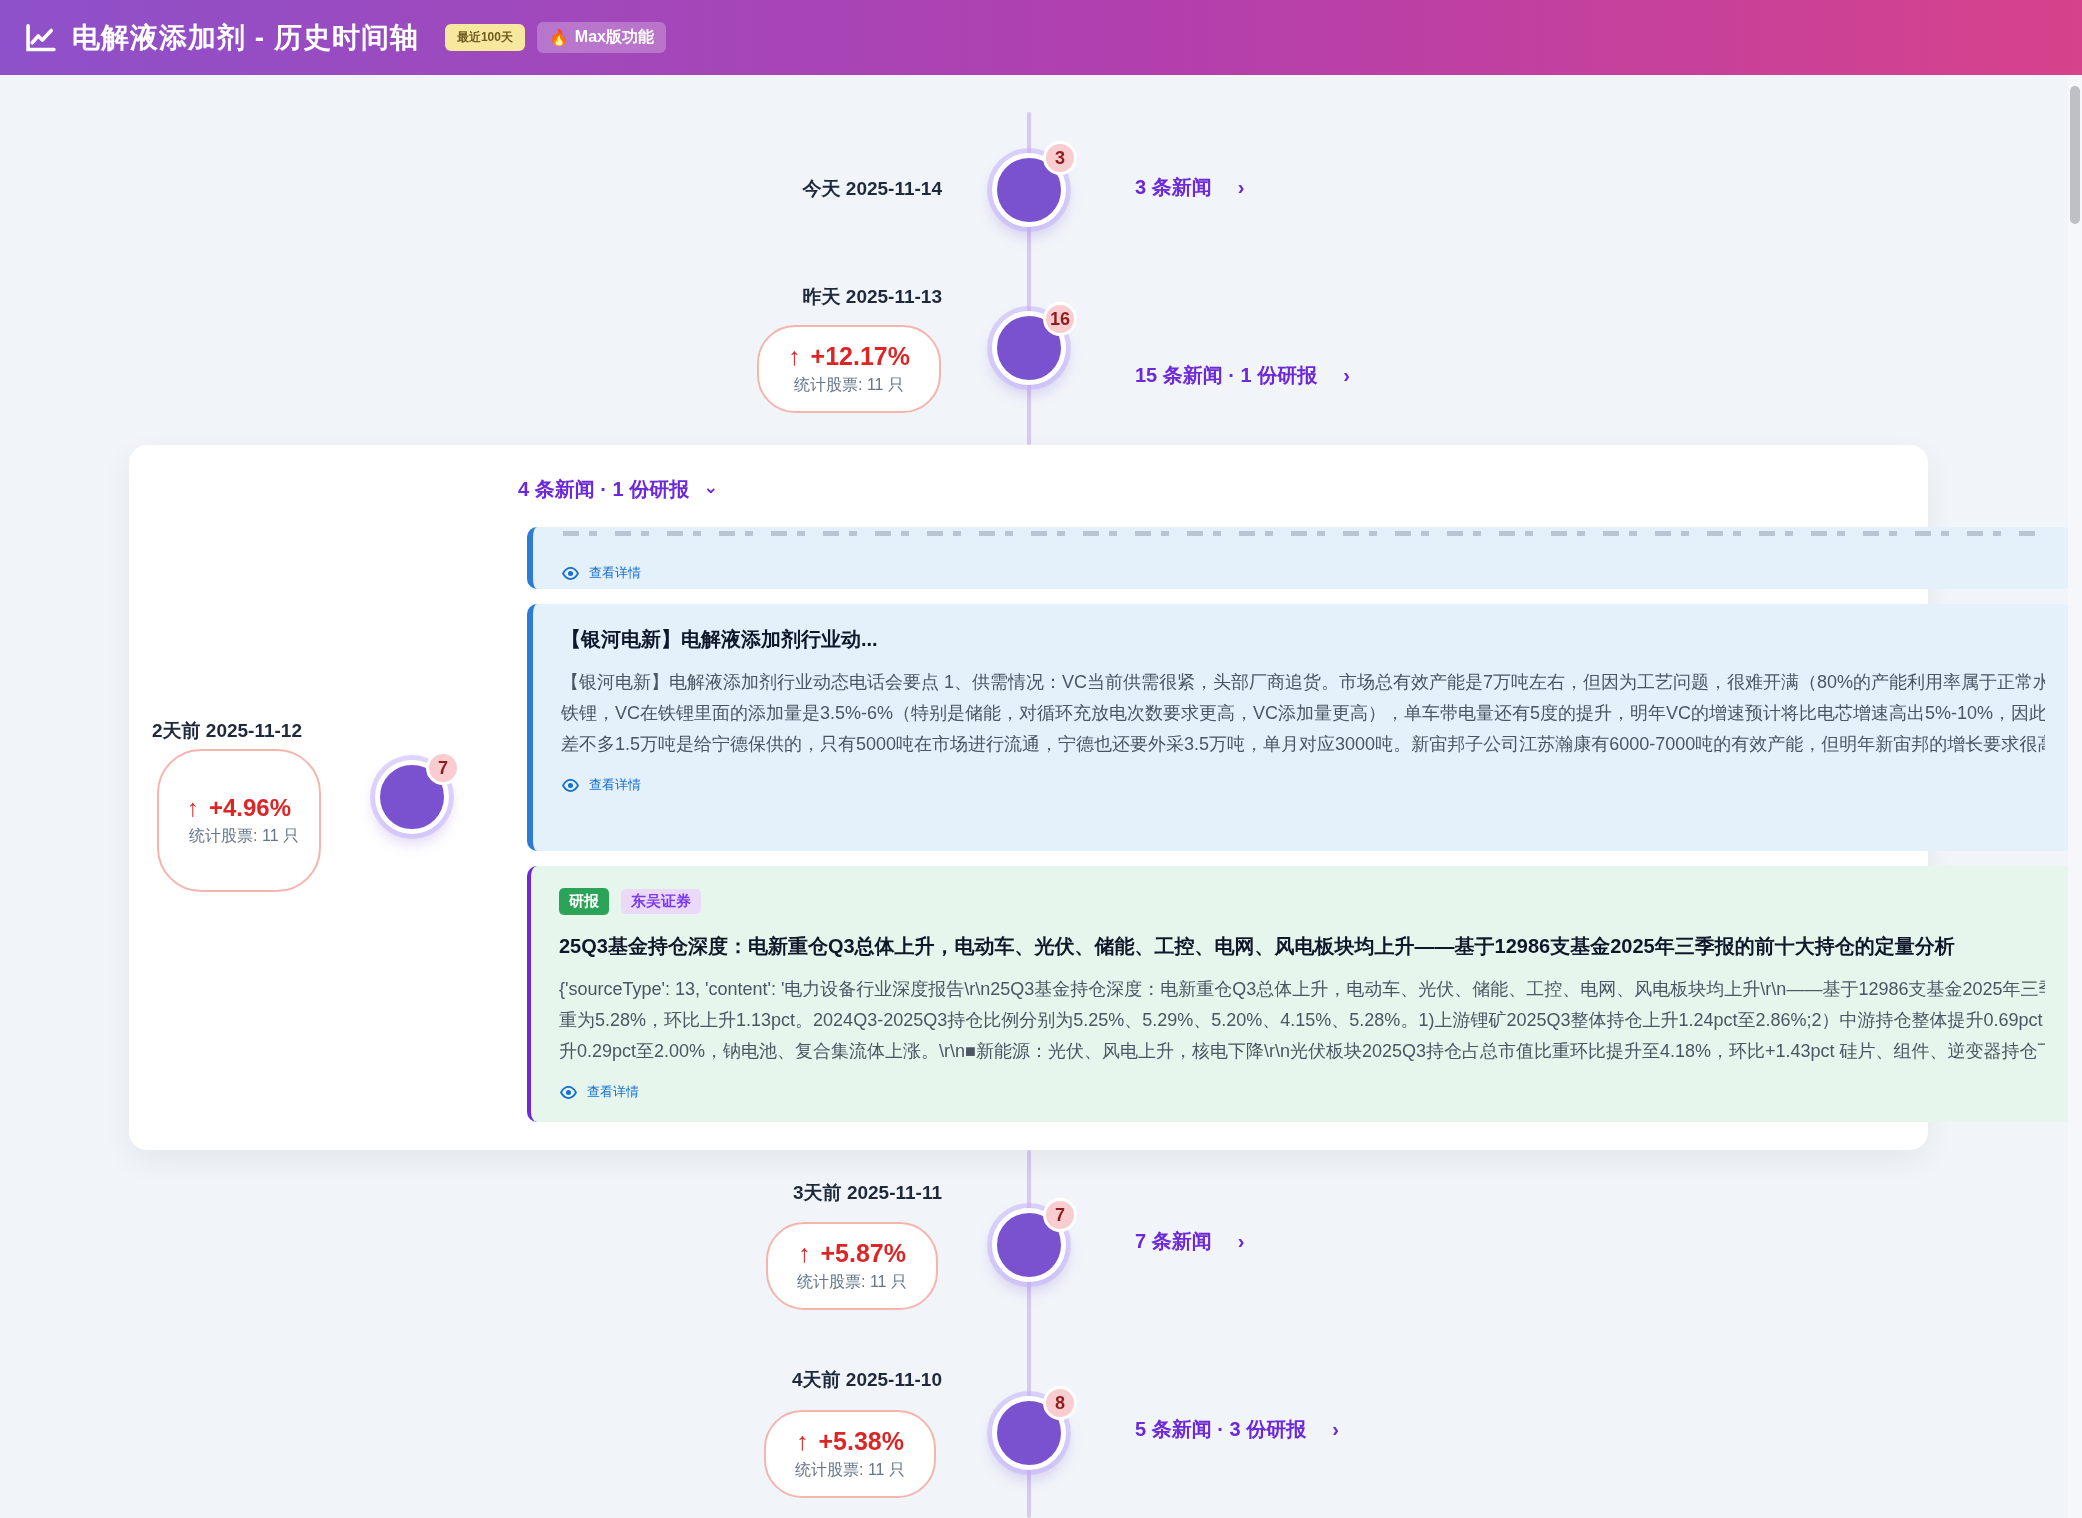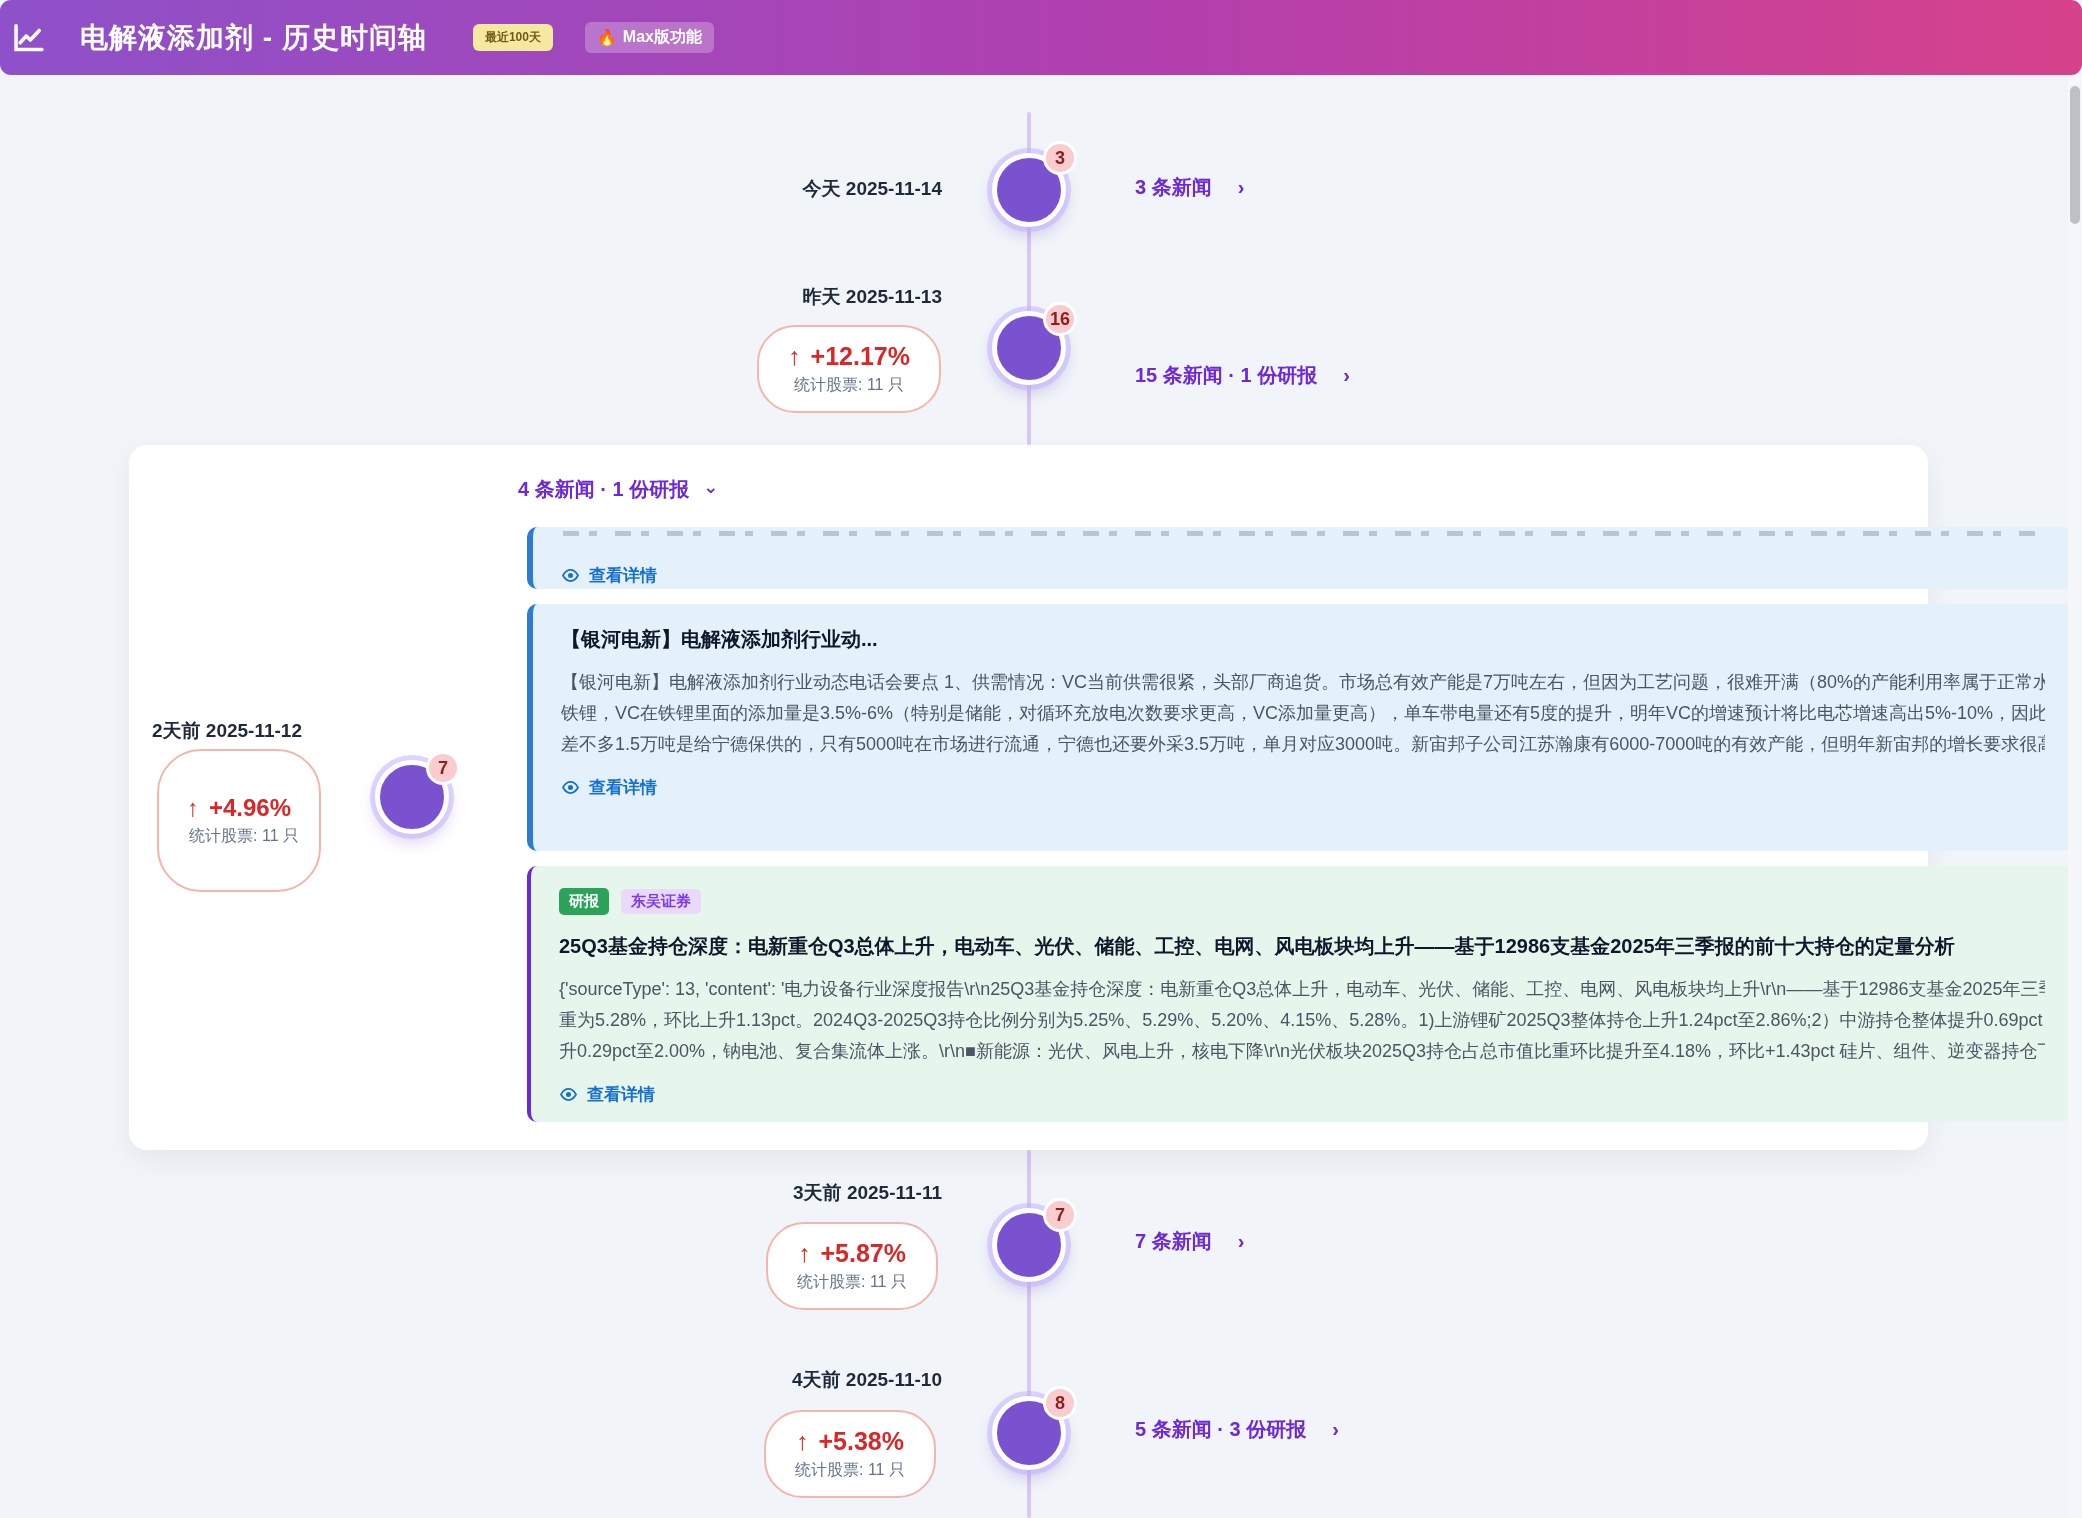--- a/index.html
+++ b/index.html
@@ -5,21 +5,21 @@
   * { margin:0; padding:0; box-sizing:border-box; }
   html,body { width:2082px; height:1518px; overflow:hidden; }
   body {
     font-family:"Liberation Sans","DejaVu Sans",sans-serif;
     background:#f1f5f9; position:relative; color:#1f2937;
   }
   
   .header {
     position:absolute; left:0; top:0; width:2082px; height:75px;
     background:linear-gradient(90deg,#8e51c9 0%,#b23fae 55%,#d6428b 100%);
-    display:flex; align-items:center; padding:0 12px; gap:32px;border-radius:11px;
+    display:flex; align-items:center; padding:0 24px; gap:12px;
   }
   .header-icon { flex:0 0 auto; width:36px; height:32px; display:flex; align-items:center; }
   .header-title { color:#fff; font-size:28px; font-weight:bold; letter-spacing:1px; margin-right:14px; }
   .badge-days {
     background:#f7e8a0; color:#6d5b1d; font-size:12px; font-weight:bold;
     padding:5px 12px; border-radius:6px;
   }
   .badge-max {
     background:rgba(255,255,255,0.25); color:#fff; font-size:16px; font-weight:bold;
     padding:5px 12px; border-radius:6px; display:flex; align-items:center; gap:6px;
@@ -80,21 +80,21 @@
   .type-badge.news { background:#2f80ed; }
   .type-badge.report { background:#2ba45a; }
   .source-chip { font-size:16px; font-weight:bold; padding:3px 10px; border-radius:5px; }
   .source-chip.plain { background:#f2f5f8; color:#111827; }
   .source-chip.broker { background:#ead9fb; color:#7c3aed; font-size:15px; }
   .card-title { font-size:20px; font-weight:bold; color:#0f172a; margin-bottom:14px; white-space:nowrap; overflow:hidden; }
   .card-body { font-size:18px; color:#4b5563; line-height:31px; }
   .card-body .ln { white-space:nowrap; overflow:hidden; }
   .detail-link {
     display:flex; align-items:center; gap:9px; color:#1670d0;
-    font-size:17px; font-weight:bold; margin-top:16px; cursor:pointer;
+    font-size:13px; font-weight:normal; margin-top:16px; cursor:pointer;
   }
   .clip-strip {
     height:5px; margin:4px 30px 0 30px; opacity:.5;
     background:repeating-linear-gradient(90deg,#8d99a8 0 16px,transparent 16px 26px,#8d99a8 26px 34px,transparent 34px 52px);
   }
   .clip-detail { padding:20px 28px 0 28px; }
   
   .sb-track { position:absolute; right:0; top:75px; width:14px; height:1443px; background:#f5f7fa; }
   .sb-thumb { position:absolute; right:2px; top:86px; width:10px; height:138px; background:#bfc0c5; border-radius:6px; }
   svg { display:block; }

